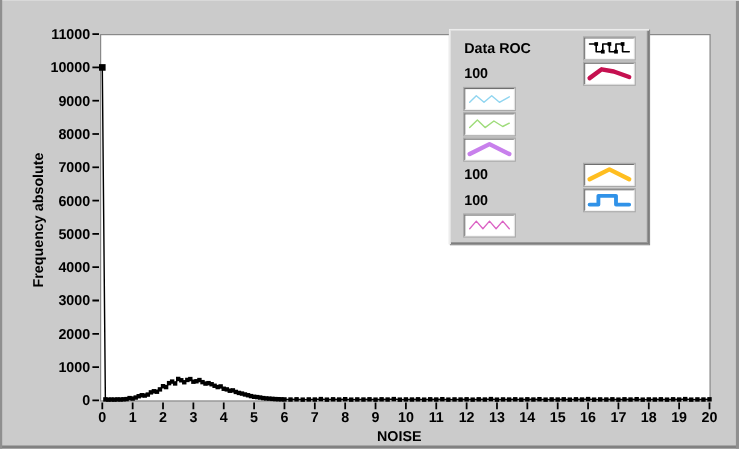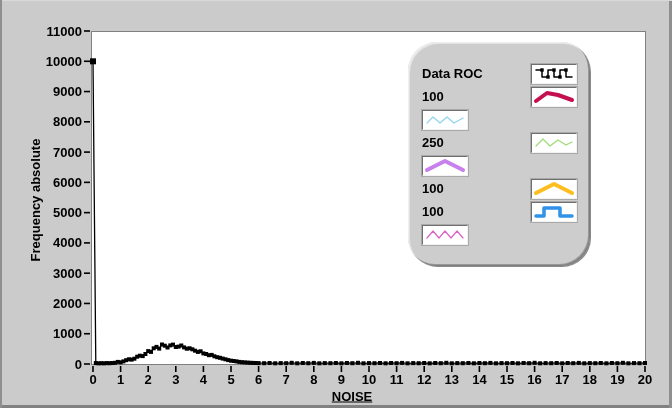--- a/index.html
+++ b/index.html
@@ -13,32 +13,31 @@
                 inset 0 1px 0 #d9d9d9,
                 inset -3px 0 0 #8f8f8f,
                 inset 0 -3px 0 #818181;
   }
   .chart-layer{position:absolute;left:0;top:0;}
   .axis-label{
     position:absolute;
     font-size:13px;font-weight:bold;color:#000;
     white-space:nowrap;
   }
-  .x-label{left:352px;top:396px;transform:translate(-50%,-50%);text-decoration:underline;}
+  .x-label{left:363px;top:396px;transform:translate(-50%,-50%);}
   .y-label{left:35px;top:200px;transform:translate(-50%,-50%) rotate(-90deg);}
   .legend{
-    position:absolute;left:408px;top:42px;width:182px;
+    position:absolute;left:408px;top:26px;width:182px;
     background:#cdcdcd;
-    padding:20px 0;
+    padding:6px 0;
     box-shadow: inset 1px 1px 0 #efefef,
                 inset 2px 2px 0 #e2e2e2,
                 inset -1px -1px 0 #7e7e7e,
                 inset -2px -2px 0 #989898,
                 1px 1px 0 #8a8a8a;
-    border-radius: 29px;
   }
   .legend-row{
     display:flex;align-items:center;
     height:23px;padding-left:14px;padding-right:13px;
     cursor:default;
   }
   .legend-label{
     flex:1;
     font-size:13px;font-weight:bold;color:#000;
     white-space:nowrap;
@@ -288,21 +287,20 @@
         </span>
       </div>
       <div class="legend-row">
         <span class="legend-swatch">
           <svg width="42" height="17" viewBox="0 0 42 17">
             <polyline points="3,12 9,6 16,12 23,6 30,12 39,7" fill="none" stroke="#90D5F0" stroke-width="1.3" stroke-linejoin="round" stroke-linecap="round"></polyline>
           </svg>
         </span>
       </div>
       <div class="legend-row">
-        <span class="legend-label">250</span>
         <span class="legend-swatch">
           <svg width="42" height="17" viewBox="0 0 42 17">
             <polyline points="3,12 10,5 17,12 25,6 33,11 39,8" fill="none" stroke="#9EDC7A" stroke-width="1.3" stroke-linejoin="round" stroke-linecap="round"></polyline>
           </svg>
         </span>
       </div>
       <div class="legend-row">
         <span class="legend-swatch">
           <svg width="42" height="17" viewBox="0 0 42 17">
             <polyline points="3,13 21,4 39,13" fill="none" stroke="#C880EC" stroke-width="4" stroke-linejoin="round" stroke-linecap="round"></polyline>

